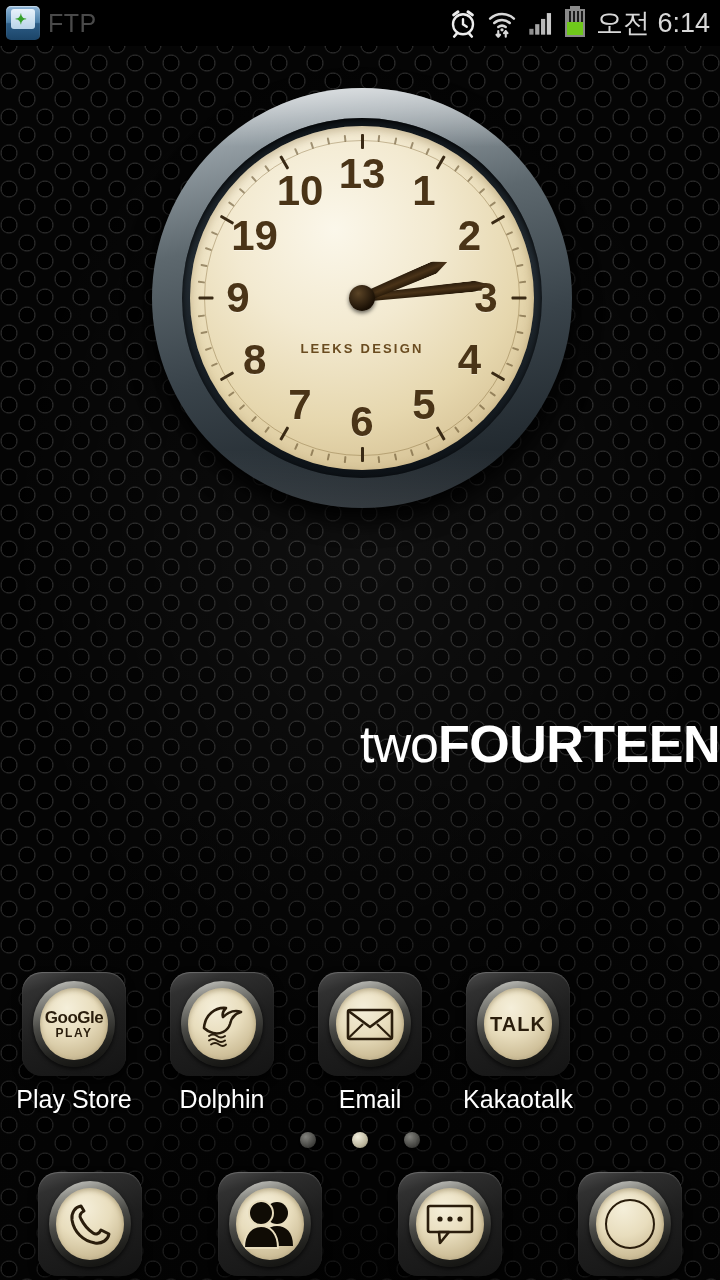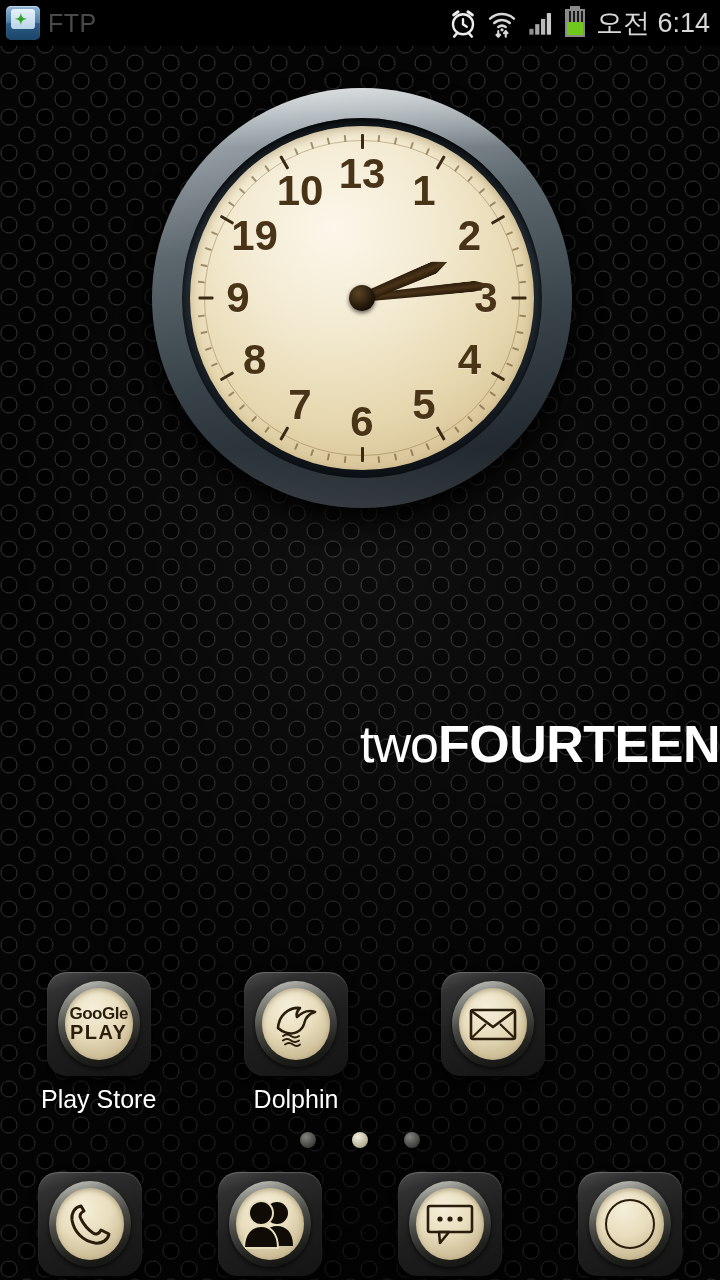--- a/index.html
+++ b/index.html
@@ -274,21 +274,21 @@
     overflow:hidden;
   }
   .glyph-txt {
     font-family:"Liberation Sans", sans-serif;
     font-weight:bold;
     color:#2a1d0c;
     text-align:center;
     line-height:1.02;
   }
   .gp-1 { font-size:17px; letter-spacing:-.5px; }
-  .gp-2 { font-size:20px; letter-spacing:1.5px; }
+  .gp-2 { font-size:12px; letter-spacing:1.5px; }
   .talk-txt { font-size:20px; letter-spacing:1px; }
 
   
   #page-dots {
     position:absolute;
     left:0; right:0; top:1132px;
     display:flex; justify-content:center; gap:36px;
     z-index:20;
   }
   .pdot {
@@ -444,20 +444,21 @@
           <div class="numeral" style="left: 249.387px; top: 211px;">4</div>
           <div class="numeral" style="left: 204px; top: 256.387px;">5</div>
           <div class="numeral" style="left: 142px; top: 273px;">6</div>
           <div class="numeral" style="left: 80px; top: 256.387px;">7</div>
           <div class="numeral" style="left: 34.6128px; top: 211px;">8</div>
           <div class="numeral" style="left: 18px; top: 149px;">9</div>
           <div class="numeral" style="left: 34.6128px; top: 87px;">19</div>
           <div class="numeral" style="left: 80px; top: 41.6128px;">10</div>
         </div>
 
+      <div id="brand">LEEKS DESIGN</div>
 
       <div class="hand" id="minute-hand" style="transform: rotate(84deg);"></div>
       <div class="hand" id="hour-hand" style="transform: rotate(67deg);"></div>
       <div id="hand-cap"></div>
     </div>
   </div>
 
   <div id="time-text">
     <span class="tt-a">two</span><span class="tt-b">FOURTEEN</span>
   </div>
@@ -500,22 +501,33 @@
           <div class="disc">
             <svg class="gsvg" width="50" height="40" viewBox="0 0 50 40">
               <rect x="3" y="6" width="44" height="29" rx="2" fill="none" stroke="#2a1d0c" stroke-width="2.6"></rect>
               <path d="M3.5 7 L25 23 L46.5 7" fill="none" stroke="#2a1d0c" stroke-width="2.6" stroke-linejoin="round"></path>
               <path d="M3.5 34 L18 20" fill="none" stroke="#2a1d0c" stroke-width="2.2"></path>
               <path d="M46.5 34 L32 20" fill="none" stroke="#2a1d0c" stroke-width="2.2"></path>
             </svg>
           </div>
         </div>
       </div>
-    </div>
-
+      <div class="app-label">Email</div>
+    </div>
+
+    <div class="app-cell">
+      <div class="ic">
+        <div class="ring">
+          <div class="disc">
+            <div class="glyph-txt talk-txt">TALK</div>
+          </div>
+        </div>
+      </div>
+      <div class="app-label">Kakaotalk</div>
+    </div>
   </div>
 
   <div id="page-dots">
       <div class="pdot"></div>
       <div class="pdot active"></div>
       <div class="pdot"></div>
     </div>
 
   <div id="dock">
 

